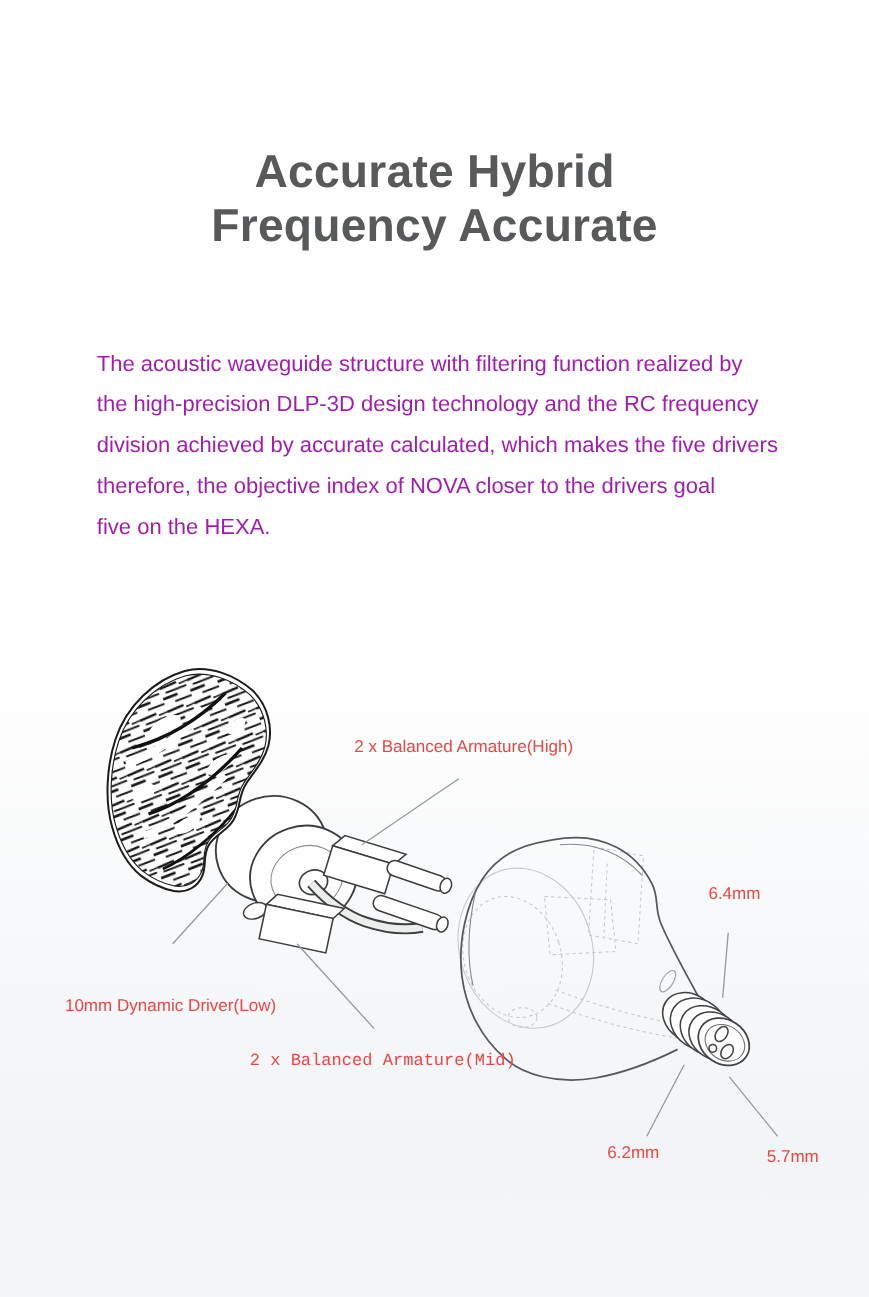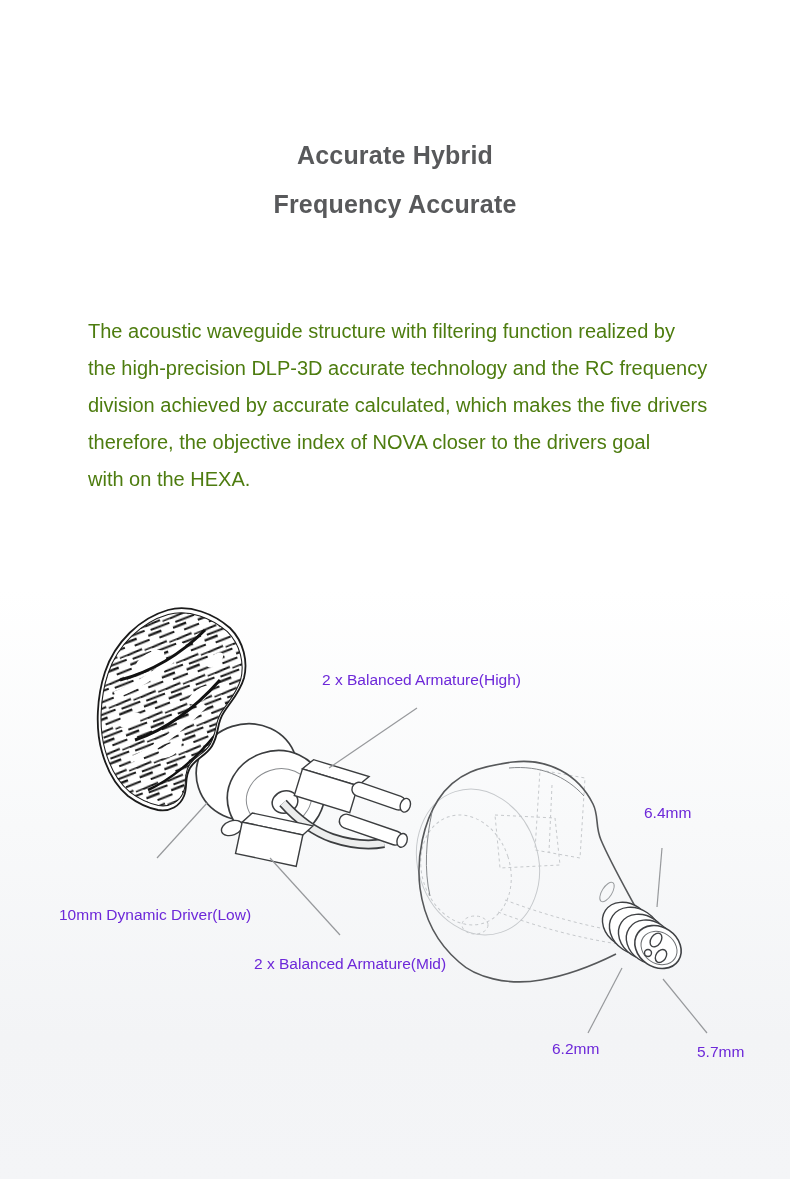--- a/index.html
+++ b/index.html
@@ -6,59 +6,59 @@
   html,body { width:790px; height:1179px; }
   body {
     font-family:"Liberation Sans", sans-serif;
     background:linear-gradient(180deg,#ffffff 0%,#ffffff 50%,#f8f9fa 70%,#f3f4f6 88%,#f4f5f7 100%);
     overflow:hidden;
   }
   .canvas { position:relative; width:790px; height:1179px; }
 
   .title {
     position:absolute; top:131px; left:0; width:790px;
-    text-align:center; font-size:25px; font-weight:bold;
+    text-align:center; font-size:42px; font-weight:bold;
     line-height:49px; color:#58595b; letter-spacing:0.2px;
   }
 
   .description {
     position:absolute; top:313px; left:88px; width:672px;
-    font-size:20px; line-height:37px; color:#4d7c0f;
+    font-size:20px; line-height:37px; color:#a21caf;
   }
 
   .diagram { position:absolute; top:600px; left:0; width:790px; height:540px; }
   .diagram svg { position:absolute; top:0; left:0; }
 
   .dlabel {
-    position:absolute; font-size:15.5px; color:#6d28d9;
+    position:absolute; font-size:15.5px; color:#ef4444;
     white-space:nowrap; line-height:20px;
   }
   .lbl-high { left:322px; top:70px; }
   .lbl-low  { left:59px;  top:281px;margin-top:24px; }
-  .lbl-mid  { left:254px; top:354px; }
+  .lbl-mid  { left:227px; top:354px;font-family:Liberation Mono, monospace; }
   .lbl-64   { left:644px; top:203px; }
   .lbl-62   { left:552px; top:439px; }
   .lbl-57   { left:672px; top:442px;margin-left:25px; }
 </style>
 </head>
 <body>
 
 <div class="canvas">
 
   <div class="title">
     <div>Accurate Hybrid</div>
     <div>Frequency Accurate</div>
   </div>
 
   <div class="description">
     <div>The acoustic waveguide structure with filtering function realized by</div>
-    <div>the high-precision DLP-3D accurate technology and the RC frequency</div>
+    <div>the high-precision DLP-3D design technology and the RC frequency</div>
     <div>division achieved by accurate calculated, which makes the five drivers</div>
     <div>therefore, the objective index of NOVA closer to the drivers goal</div>
-    <div>with on the HEXA.</div>
+    <div>five on the HEXA.</div>
   </div>
 
   <div class="diagram">
 
     <svg width="790" height="540" viewBox="0 0 790 540">
       <defs>
         <pattern id="scrib" width="26" height="22" patternUnits="userSpaceOnUse" patternTransform="rotate(-18)">
           <rect width="26" height="22" fill="#ffffff"></rect>
           <path d="M0,4 L16,2.5" stroke="#161616" stroke-width="2.2" fill="none"></path>
           <path d="M4,9 L24,8" stroke="#161616" stroke-width="1.8" fill="none"></path>

